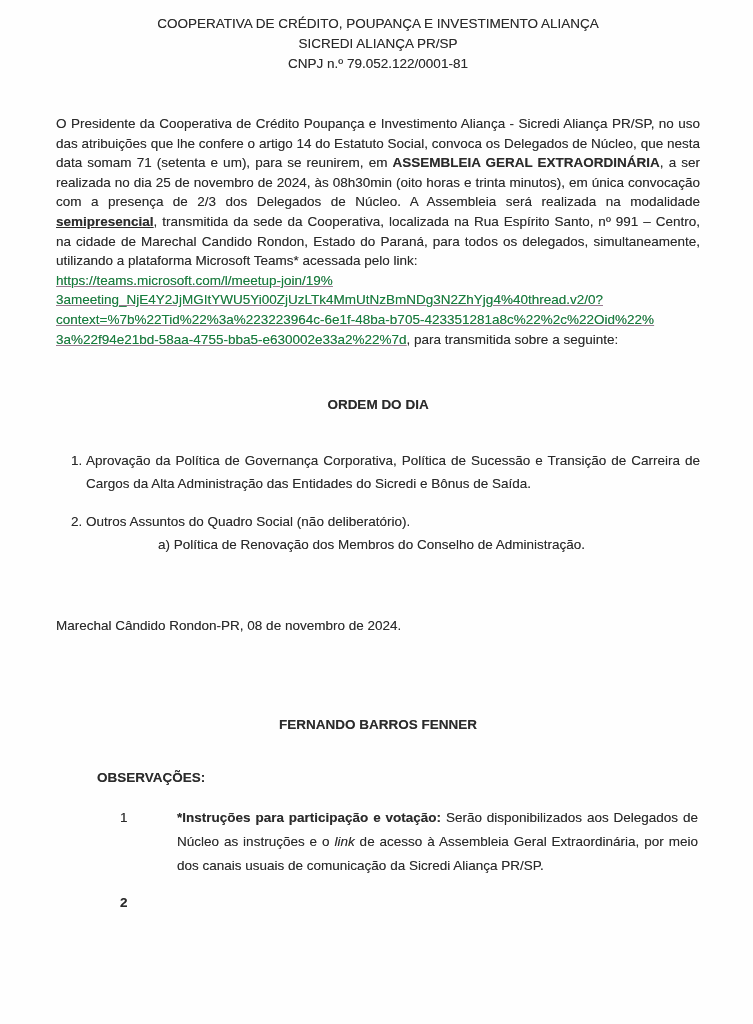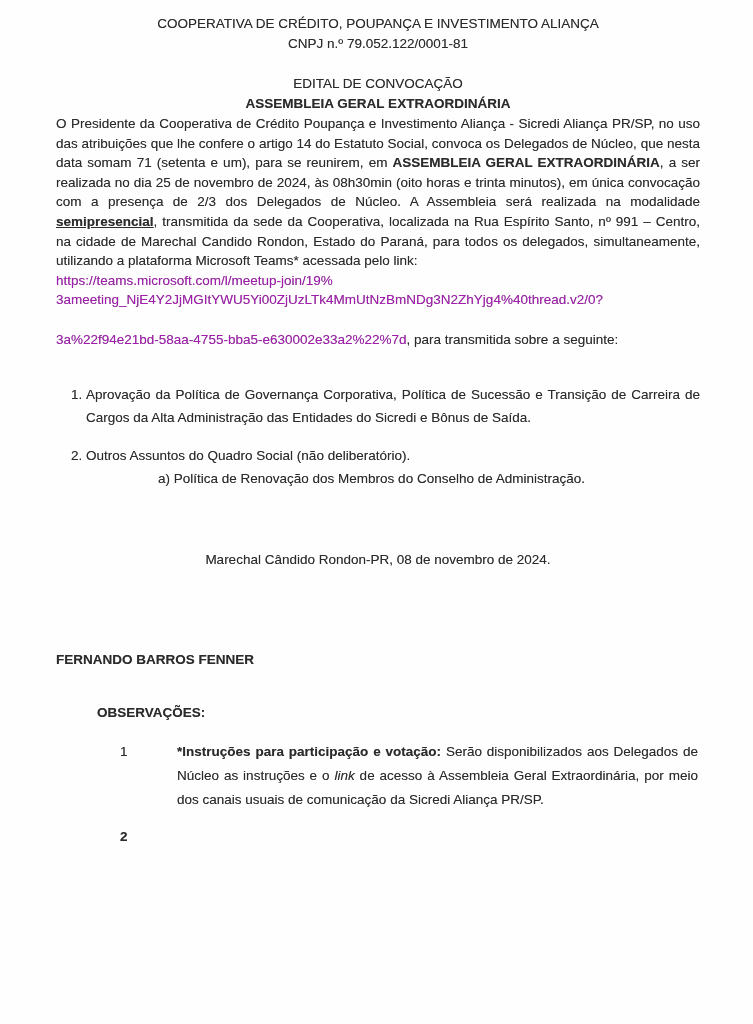--- a/index.html
+++ b/index.html
@@ -21,29 +21,31 @@
 
   .center { text-align: center; }
   .bold { font-weight: bold; }
   .italic { font-style: italic; }
 
   .doc-header div { line-height: 20px; }
   .doc-title { margin-top: 20px; }
   .doc-title div { line-height: 20px; }
 
   .intro {
+    margin-top: 40px;
     text-align: justify;
   }
   .intro .bold-underline {
     font-weight: bold;
     text-decoration: underline;
   }
   .link-block { text-align: left; }
   .doc-link {
-    color: #a21caf;
+    color: #15803d;
+    text-decoration: underline;
     text-decoration-color: #997a90;
     cursor: pointer;
   }
 
   .agenda-heading {
     margin-top: 46px;
     font-weight: bold;
     text-align: center;
   }
   .agenda-item {
@@ -60,26 +62,26 @@
     flex: 1;
     text-align: justify;
   }
   .agenda-sub {
     margin-left: 102px;
     line-height: 23px;
   }
 
   .date-line {
     margin-top: 60px;
-    text-align: center;
+    text-align: left;
   }
 
   .signature {
     margin-top: 78px;
-    text-align: left;
+    text-align: center;
   }
   .signature .name { font-weight: bold; line-height: 23px; }
   .signature .role { line-height: 23px; }
 
   .obs-heading {
     margin-top: 32px;
     font-weight: bold;
     margin-left: 41px;
   }
   .obs-item {
@@ -101,38 +103,36 @@
   .obs-item.second .num, .obs-item.second .txt { font-weight: bold; }
 </style>
 </head>
 <body>
 
 <div class="page">
   <div class="content">
 
     <div class="doc-header center">
       <div>COOPERATIVA DE CRÉDITO, POUPANÇA E INVESTIMENTO ALIANÇA</div>
+      <div>SICREDI ALIANÇA PR/SP</div>
       <div>CNPJ n.º 79.052.122/0001-81</div>
     </div>
 
-    <div class="doc-title center">
-      <div>EDITAL DE CONVOCAÇÃO</div>
-      <div class="bold">ASSEMBLEIA GERAL EXTRAORDINÁRIA</div>
-    </div>
 
     <div class="intro">
       <span>O Presidente da Cooperativa de Crédito Poupança e Investimento Aliança - Sicredi Aliança PR/SP, no uso das atribuições que lhe confere o artigo 14 do Estatuto Social, convoca os Delegados de Núcleo, que nesta data somam 71 (setenta e um), para se reunirem, em </span><span class="bold">ASSEMBLEIA GERAL EXTRAORDINÁRIA</span><span>, a ser realizada no dia 25 de novembro de 2024, às 08h30min (oito horas e trinta minutos), em única convocação com a presença de 2/3 dos Delegados de Núcleo. A Assembleia será realizada na modalidade </span><span class="bold-underline">semipresencial</span><span>, transmitida da sede da Cooperativa, localizada na Rua Espírito Santo, nº 991 – Centro, na cidade de Marechal Candido Rondon, Estado do Paraná, para todos os delegados, simultaneamente, utilizando a plataforma Microsoft Teams* acessada pelo link:</span>
       <div class="link-block">
         <span class="doc-link">https://teams.microsoft.com/l/meetup-join/19%</span><br>
         <span class="doc-link">3ameeting_NjE4Y2JjMGItYWU5Yi00ZjUzLTk4MmUtNzBmNDg3N2ZhYjg4%40thread.v2/0?</span><br>
-        <br>
+        <span class="doc-link">context=%7b%22Tid%22%3a%223223964c-6e1f-48ba-b705-423351281a8c%22%2c%22Oid%22%</span><br>
         <span class="doc-link">3a%22f94e21bd-58aa-4755-bba5-e630002e33a2%22%7d</span><span>, para transmitida sobre a seguinte:</span>
       </div>
     </div>
 
+    <div class="agenda-heading">ORDEM DO DIA</div>
 
     <div class="agenda-item">
       <span class="num">1.</span>
       <span class="txt">Aprovação da Política de Governança Corporativa, Política de Sucessão e Transição de Carreira de Cargos da Alta Administração das Entidades do Sicredi e Bônus de Saída.</span>
     </div>
 
     <div class="agenda-item">
       <span class="num">2.</span>
       <span class="txt">Outros Assuntos do Quadro Social (não deliberatório).</span>
     </div>

